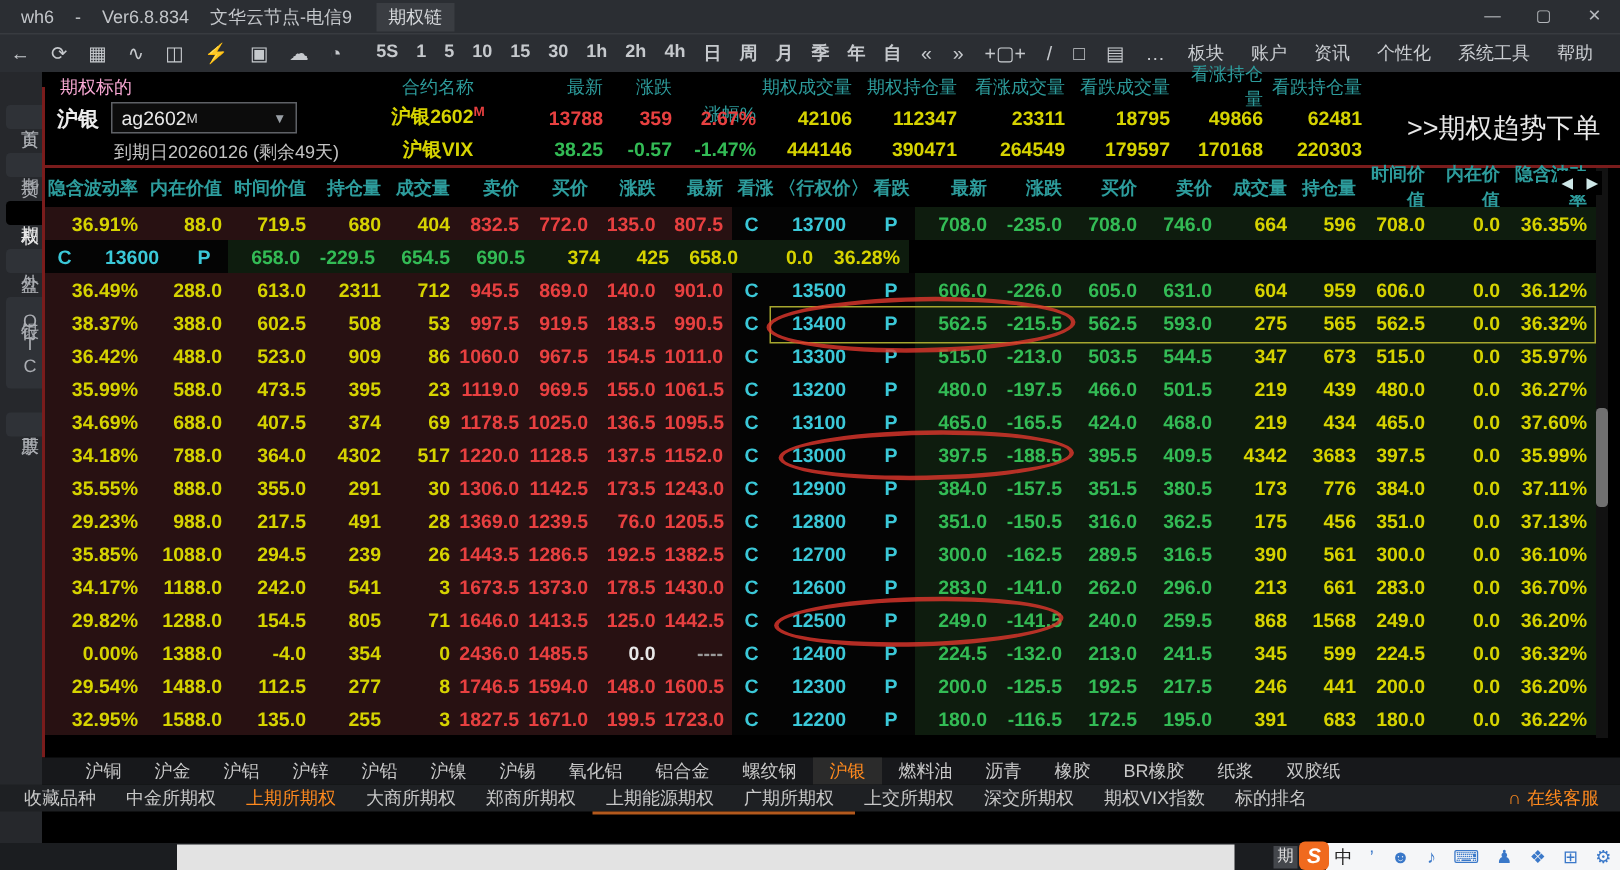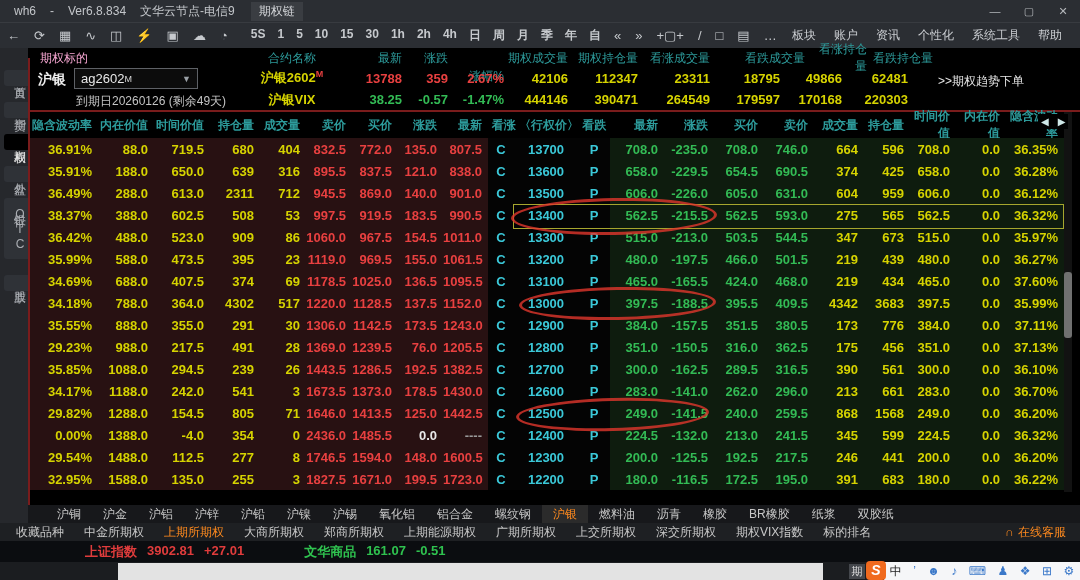--- a/index.html
+++ b/index.html
@@ -42,21 +42,21 @@
     border:1px solid #5e6166;background:#0c0c0c;color:#e8e8e8;font-size:13px;
     display:flex;align-items:center;padding:0 6px}
   .panel .select sup{font-size:9px;color:#d8d8d8}
   .panel .select .caret{margin-left:auto;color:#9aa0a6;font-size:9px}
   .panel .expiry{position:absolute;left:48px;top:45px;color:#c4c4c4;font-size:12px}
   .u-table{position:absolute;left:218px;top:0}
   .u-hrow{display:flex;color:#2d9c9c;font-size:12px;height:20px;align-items:center}
   .u-row{display:flex;font-size:13px;font-weight:700;height:21px;align-items:center}
   .u-cell{text-align:right;padding-right:4px}
   .u-cell.ctr{text-align:center}
-  .link-order{position:absolute;left:910px;top:25px;color:#e8e8e8;font-size:12px}
+  .link-order{position:absolute;left:910px;top:25px;color:#e8e8e8;font-size:18px}
 
   .hline{left:28px;top:110px;width:1052px;height:2px;background:#7a1c1c}
   .vline{left:28px;top:58px;width:2px;height:447px;background:#7a1c1c}
 
   
   .chain{left:30px;top:112px;width:1034px;height:380px}
   .c-head{display:flex;height:26px;align-items:center;background:#000;color:#2d9c9c;
     font-size:12px;font-weight:600}
   .c-row{display:flex;height:22px;align-items:center;font-size:13px;font-weight:700}
   .grp{display:flex;height:100%;align-items:center}
@@ -196,21 +196,21 @@
     <span class="expiry">到期日20260126 (剩余49天)</span>
     <div class="u-table" id="u-table">
         <div class="u-hrow">
           <span class="u-cell ctr" style="width: 96px;">合约名称</span>
           <span class="u-cell" style="width: 64px;">最新</span>
           <span class="u-cell" style="width: 46px;">涨跌</span>
           <span class="u-cell" style="width: 56px; margin-top: 37px;">涨幅%</span>
           <span class="u-cell" style="width: 64px;">期权成交量</span>
           <span class="u-cell" style="width: 70px;">期权持仓量</span>
           <span class="u-cell" style="width: 72px;">看涨成交量</span>
-          <span class="u-cell" style="width: 70px; margin-left: 25px;">看跌成交量</span>
+          <span class="u-cell" style="width: 70px;">看跌成交量</span>
           <span class="u-cell" style="width: 62px;">看涨持仓量</span>
           <span class="u-cell" style="width: 66px;">看跌持仓量</span>
         </div>
         <div class="u-row">
           <span class="u-cell ctr yl" style="width: 96px;">沪银2602<sup class="rd" style="font-size: 9px;">M</sup></span>
           <span class="u-cell rd" style="width: 64px;">13788</span>
           <span class="u-cell rd" style="width: 46px;">359</span>
           <span class="u-cell rd" style="width: 56px;">2.67%</span>
           <span class="u-cell yl" style="width: 64px;">42106</span>
           <span class="u-cell yl" style="width: 70px;">112347</span>
@@ -289,31 +289,20 @@
           <span class="cell rc2 gn">708.0</span>
           <span class="cell rc3 gn">746.0</span>
           <span class="cell rc4 yl">664</span>
           <span class="cell rc5 yl">596</span>
           <span class="cell rc6 yl">708.0</span>
           <span class="cell rc7 yl">0.0</span>
           <span class="cell rc8 yl">36.35%</span>
         </div>
       </div>
       <div class="c-row">
-        <div class="grp grp-l">
-          <span class="cell lc0 yl">35.91%</span>
-          <span class="cell lc1 yl">188.0</span>
-          <span class="cell lc2 yl">650.0</span>
-          <span class="cell lc3 yl">639</span>
-          <span class="cell lc4 yl">316</span>
-          <span class="cell lc5 rd">895.5</span>
-          <span class="cell lc6 rd">837.5</span>
-          <span class="cell lc7 rd">121.0</span>
-          <span class="cell lc8 rd">838.0</span>
-        </div>
         <div class="grp grp-m">
           <span class="mC cy">C</span>
           <span class="mS cy">13600</span>
           <span class="mP cy">P</span>
         </div>
         <div class="grp grp-r">
           <span class="cell rc0 gn">658.0</span>
           <span class="cell rc1 gn">-229.5</span>
           <span class="cell rc2 gn">654.5</span>
           <span class="cell rc3 gn">690.5</span>
@@ -776,32 +765,20 @@
       <span class="mtab">深交所期权</span>
       <span class="mtab">期权VIX指数</span>
       <span class="mtab">标的排名</span>
       <span class="service">
         <span style="font-weight: 700;">∩</span>
         <span>在线客服</span>
       </span>
     </div>
 
   <div class="abs hthumb"></div>
-  <div class="abs status">
-    <span class="s-red">
-      <span>上证指数</span>
-      <span>3902.81</span>
-      <span>+27.01</span>
-    </span>
-    <span class="s-green">
-      <span>文华商品</span>
-      <span>161.07</span>
-      <span>-0.51</span>
-    </span>
-  </div>
 
   <div class="abs taskbar"></div>
   <div class="abs tk-win"></div>
   <div class="abs ime-cand">期</div>
   <div class="abs s-logo">S</div>
   <div class="abs ime-bar" id="ime-bar">
       <span class="dk">中</span>
       <span>’</span>
       <span>☻</span>
       <span>♪</span>

